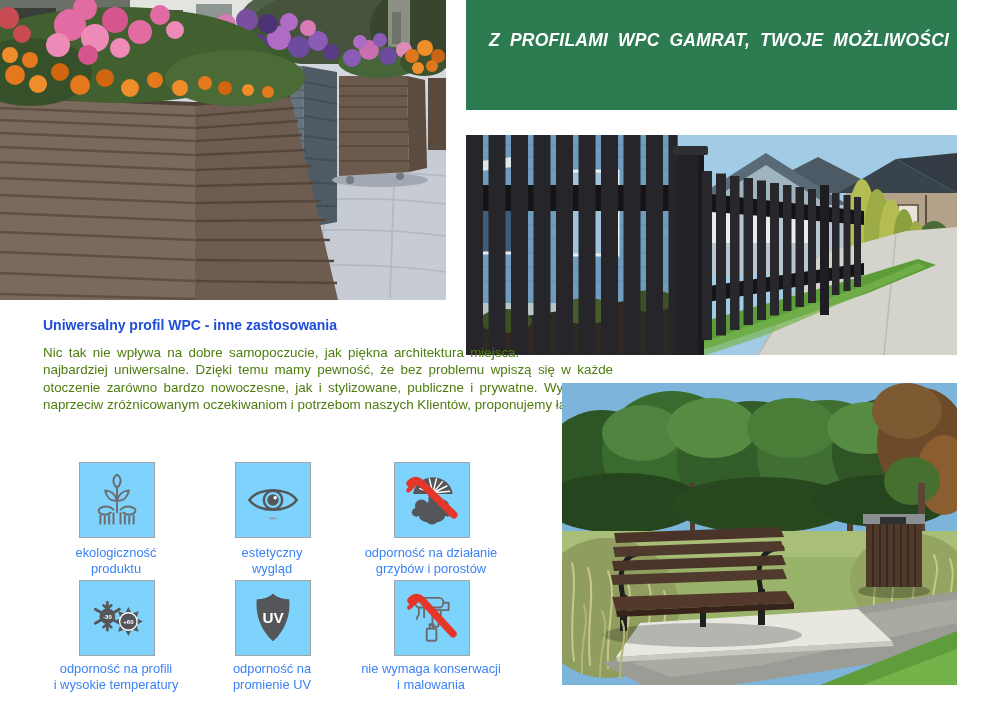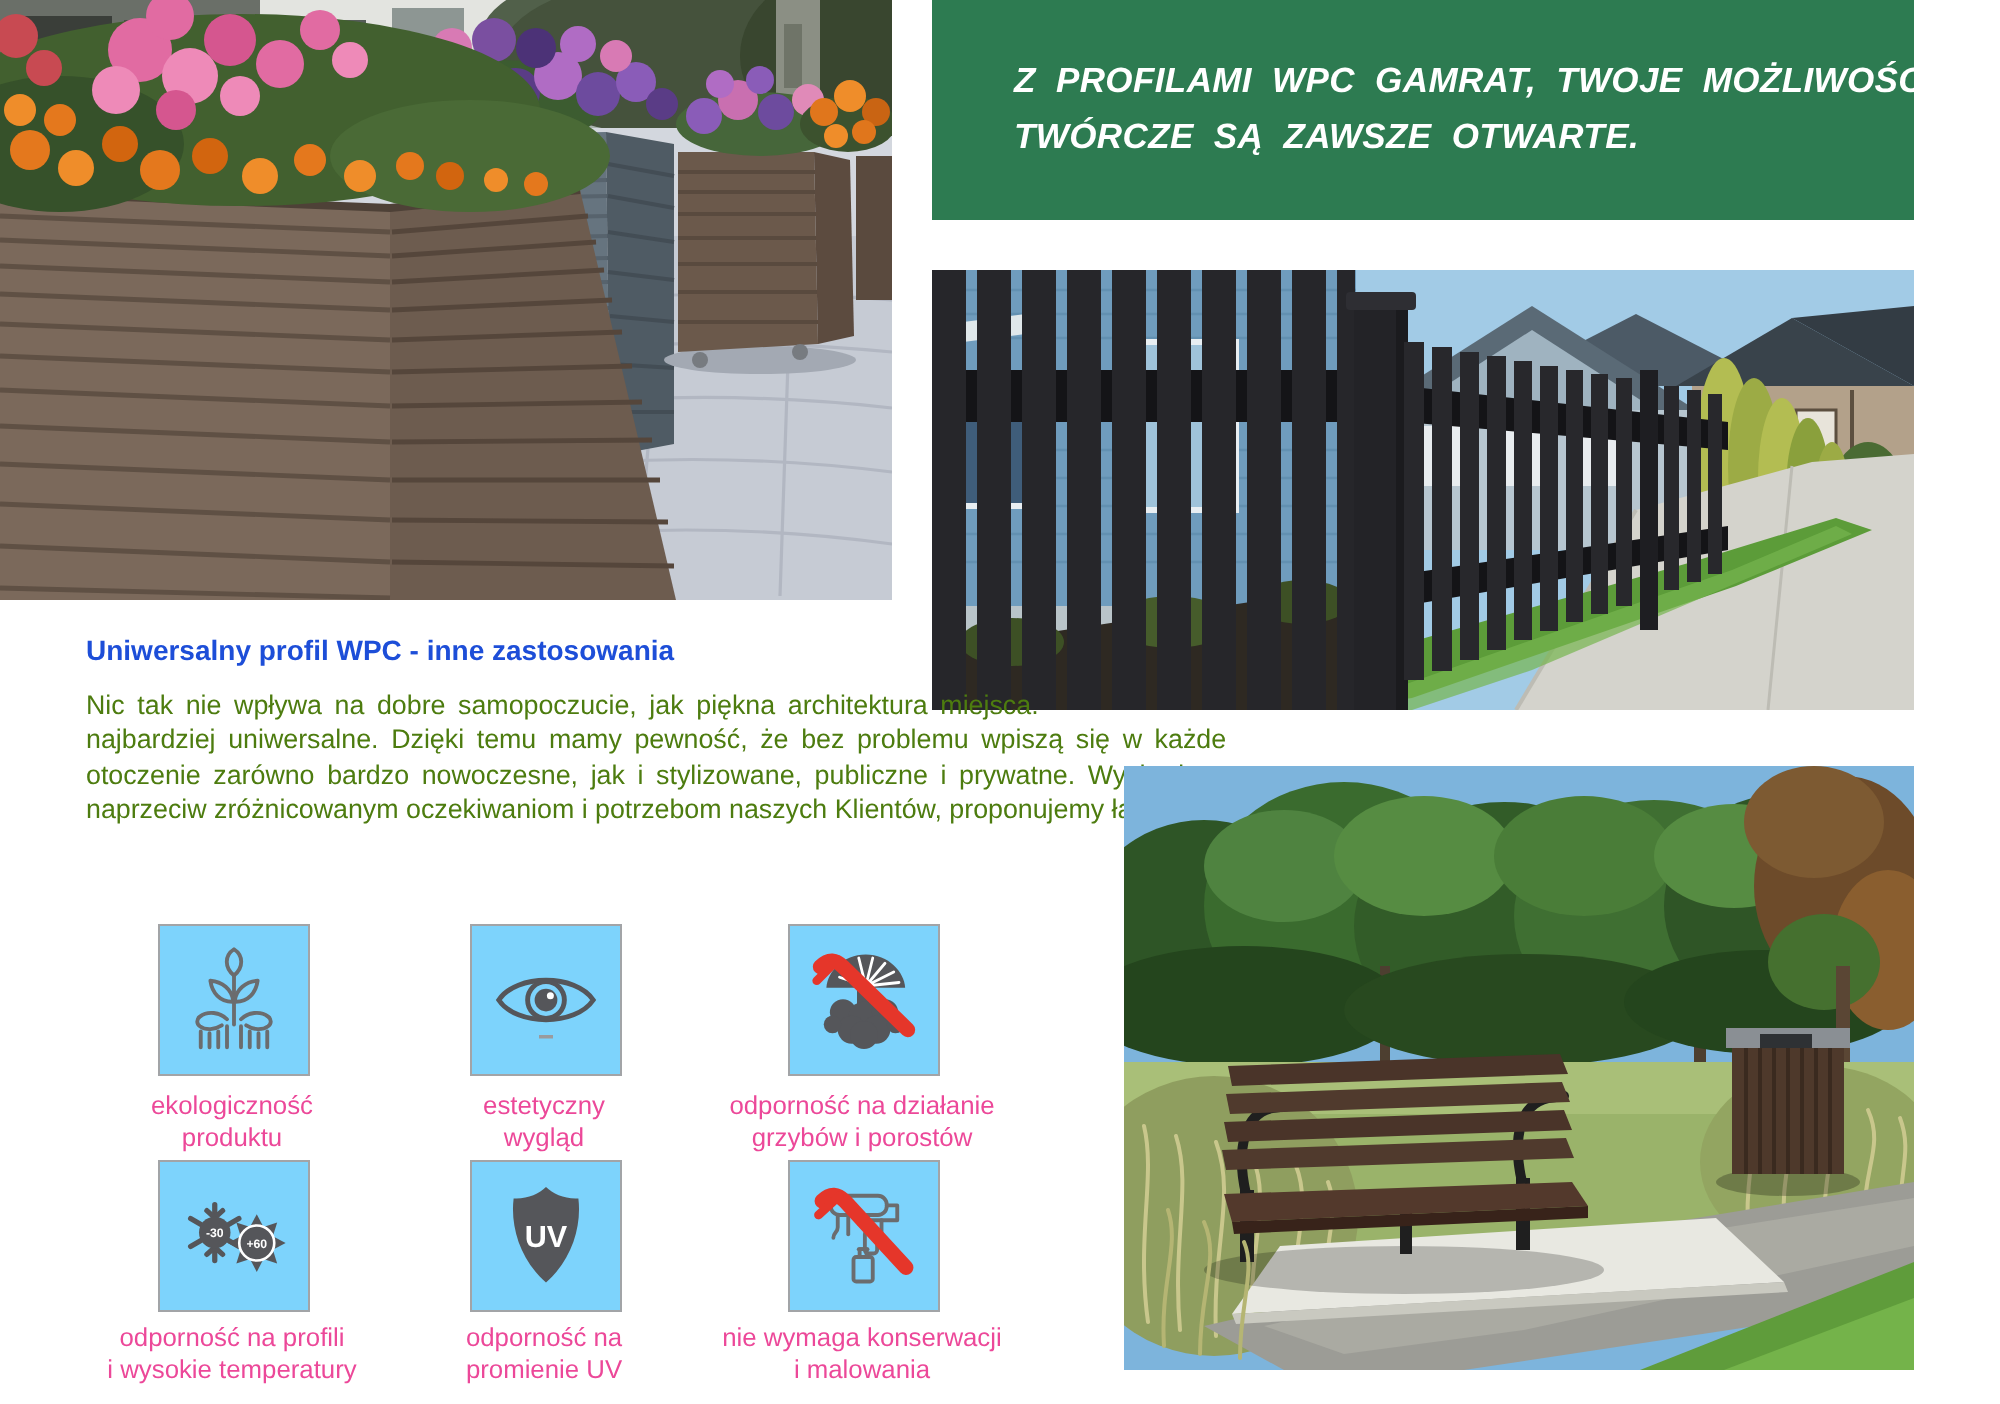--- a/index.html
+++ b/index.html
@@ -7,41 +7,41 @@
     width:1000px;height:702px;position:relative;overflow:hidden;
     background:#ffffff;font-family:"Liberation Sans",sans-serif;
   }
   .photo{position:absolute;overflow:hidden;}
   #planters-photo{left:0;top:0;width:446px;height:300px;}
   #fence-photo{left:466px;top:135px;width:491px;height:220px;}
   #bench-photo{left:562px;top:383px;width:395px;height:302px;}
   #banner{
     position:absolute;left:466px;top:0;width:491px;height:110px;
     background:#2d7b51;color:#ffffff;box-sizing:border-box;
-    padding:26px 18px 0 41px;font-style:italic;font-weight:bold;
+    padding:26px 18px 0 23px;font-style:italic;font-weight:bold;
     font-size:17.5px;line-height:28px;word-spacing:5px;letter-spacing:.2px;
   }
   #banner span{display:block;white-space:nowrap;}
   #section-heading{
     position:absolute;left:43px;top:317px;margin:0;
     font-size:14px;font-weight:bold;color:#1d4ed8;
   }
   #intro-paragraph{
     position:absolute;left:43px;top:344px;width:530px;
     font-size:13.4px;line-height:17.4px;color:#4d7c0f;
   }
   .pline{white-space:nowrap;}
   .spread{word-spacing:2.6px;}
   .icon-box{
     position:absolute;width:74px;height:74px;border:1px solid #a2a4a7;
     background:#7dd3fc;display:flex;align-items:center;justify-content:center;
   }
   .icon-label{
     position:absolute;width:180px;text-align:center;
-    font-size:12.9px;line-height:15.5px;color:#ec4899;
+    font-size:12.9px;line-height:15.5px;color:#3b82f6;
   }
   .icon-label span{display:block;}
   #box-1{left:79px;top:462px;} #box-2{left:235px;top:462px;} #box-3{left:394px;top:462px;}
   #box-4{left:79px;top:580px;} #box-5{left:235px;top:580px;} #box-6{left:394px;top:580px;}
   #lab-1{left:26px;top:545px;} #lab-2{left:182px;top:545px;} #lab-3{left:341px;top:545px;}
   #lab-4{left:26px;top:661px;} #lab-5{left:182px;top:661px;} #lab-6{left:341px;top:661px;}
 </style>
 </head>
 <body>
 
@@ -223,21 +223,20 @@
       <circle cx="205" cy="83" r="7" fill="#e4781d"></circle>
         <circle cx="225" cy="88" r="7" fill="#d2650f"></circle>
       <circle cx="248" cy="90" r="6" fill="#ef8d2a"></circle>
         <circle cx="268" cy="92" r="6" fill="#e4781d"></circle>
     </g>
   </svg>
 </div>
 
 <div id="banner">
   <span>Z PROFILAMI WPC GAMRAT, TWOJE MOŻLIWOŚCI</span>
-  <span>TWÓRCZE SĄ ZAWSZE OTWARTE.</span>
 </div>
 
 <div class="photo" id="fence-photo">
   <svg width="491" height="220" viewBox="0 0 491 220">
     <rect width="491" height="220" fill="#a2cbe6"></rect>
 
     <rect x="0" y="0" width="212" height="190" fill="#6f9cbd"></rect>
     <g stroke="#6290b1" stroke-width="1.2">
       <line x1="0" y1="10" x2="212" y2="10"></line>
         <line x1="0" y1="22" x2="212" y2="22"></line>

